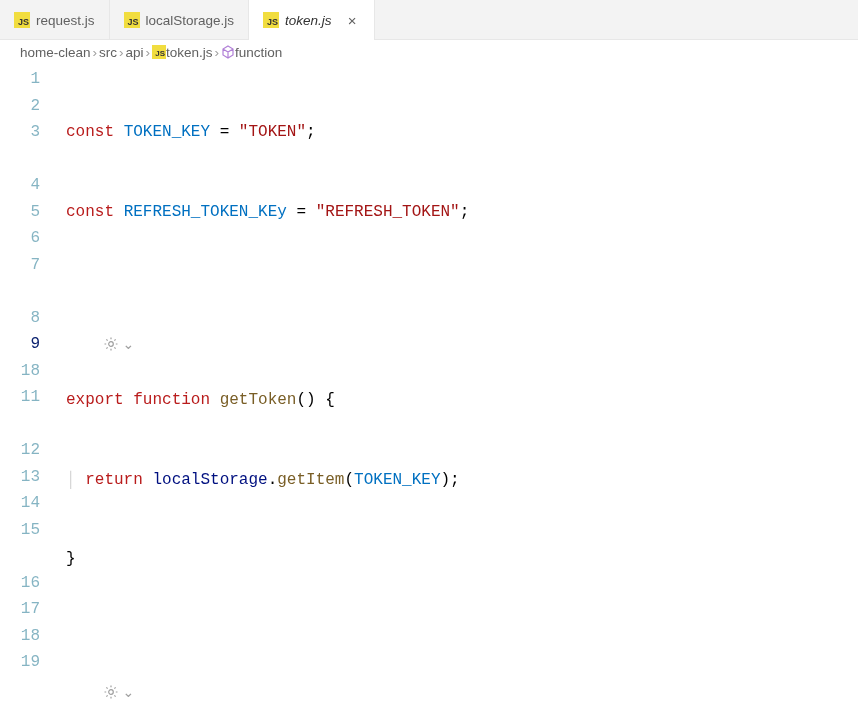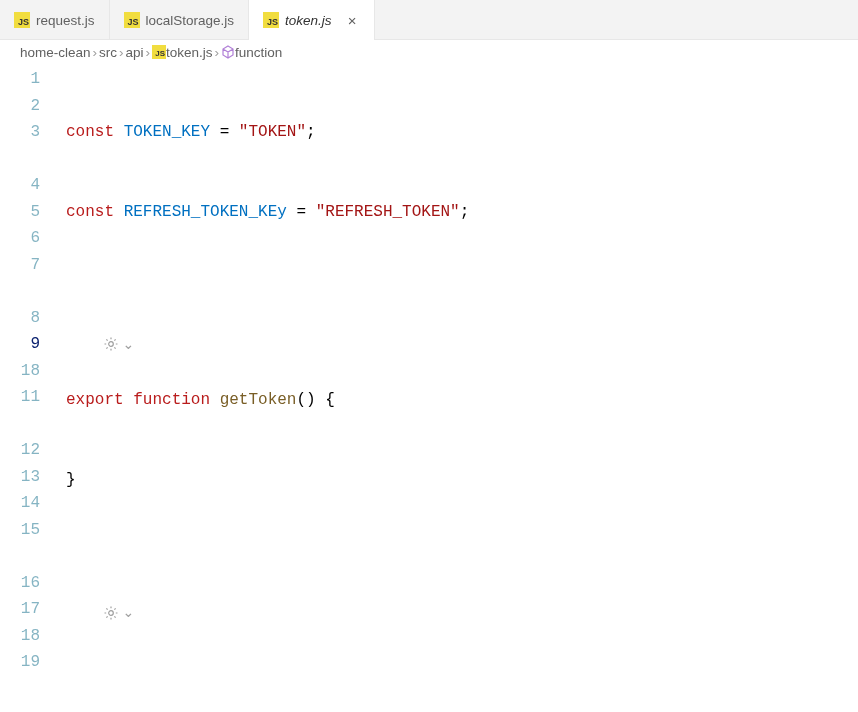--- a/index.html
+++ b/index.html
@@ -192,20 +192,21 @@
     <span class="line"><span class="kw">const</span> <span class="const-name">TOKEN_KEY</span><span class="text"> = </span><span class="str">"TOKEN"</span><span class="punct">;</span></span>
     <span class="line"><span class="kw">const</span> <span class="const-name">REFRESH_TOKEN_KEy</span><span class="text"> = </span><span class="str">"REFRESH_TOKEN"</span><span class="punct">;</span></span>
     <span class="line"></span>
     <span class="line codelens"><svg width="14" height="14" viewBox="0 0 14 14">
           <g fill="none" stroke="#9e9e9e" stroke-width="1.2">
             <circle cx="7" cy="7" r="2.3"></circle>
             <path d="M7 2.2 L7 0.5 M7 11.8 L7 13.5 M2.2 7 L0.5 7 M11.8 7 L13.5 7 M3.6 3.6 L2.4 2.4 M10.4 10.4 L11.6 11.6 M3.6 10.4 L2.4 11.6 M10.4 3.6 L11.6 2.4"></path>
           </g>
         </svg><span class="chev-down">⌄</span></span>
     <span class="line"><span class="kw">export</span> <span class="kw">function</span> <span class="fnname">getToken</span><span class="punct">()</span><span class="punct"> {</span></span>
+    <span class="line"><span class="indent-guide">│ </span><span class="kw">return</span> <span class="ident">localStorage</span><span class="punct">.</span><span class="call">getItem</span><span class="punct">(</span><span class="const-name">TOKEN_KEY</span><span class="punct">)</span><span class="punct">;</span></span>
     <span class="line"><span class="punct">}</span></span>
     <span class="line"></span>
     <span class="line codelens"><svg width="14" height="14" viewBox="0 0 14 14">
           <g fill="none" stroke="#9e9e9e" stroke-width="1.2">
             <circle cx="7" cy="7" r="2.3"></circle>
             <path d="M7 2.2 L7 0.5 M7 11.8 L7 13.5 M2.2 7 L0.5 7 M11.8 7 L13.5 7 M3.6 3.6 L2.4 2.4 M10.4 10.4 L11.6 11.6 M3.6 10.4 L2.4 11.6 M10.4 3.6 L11.6 2.4"></path>
           </g>
         </svg><span class="chev-down">⌄</span></span>
     
     

